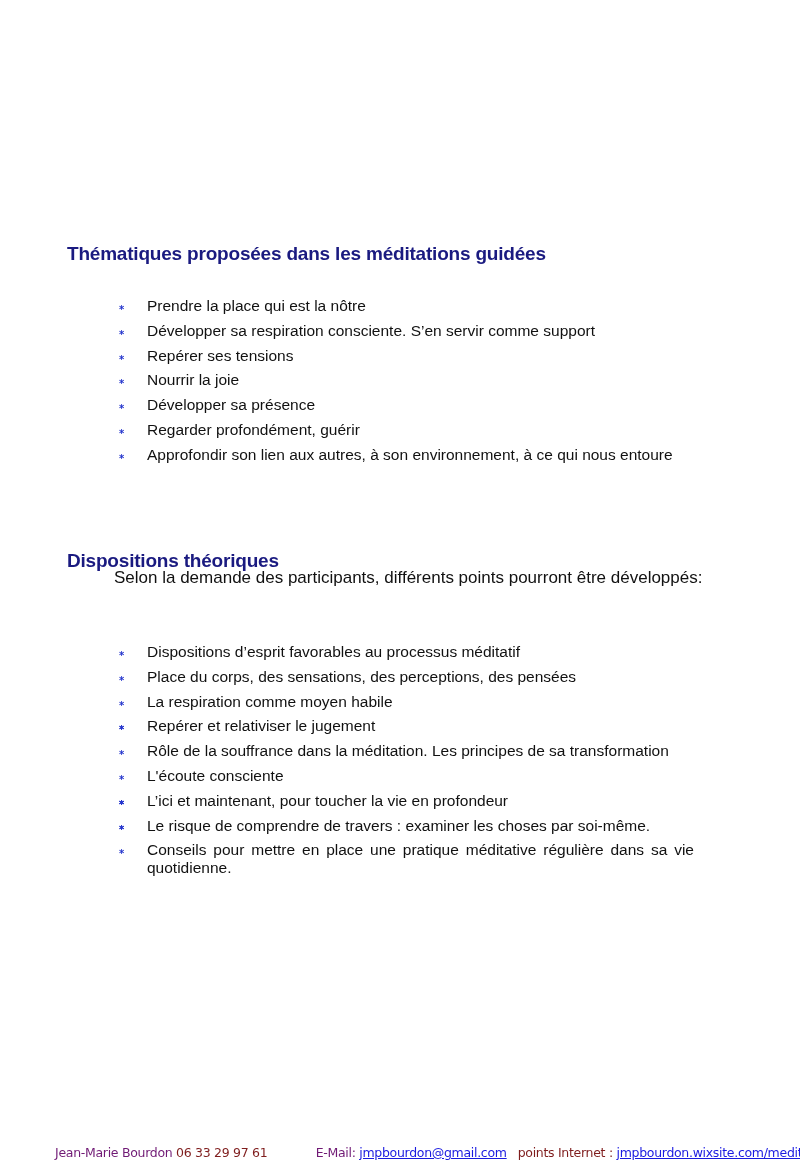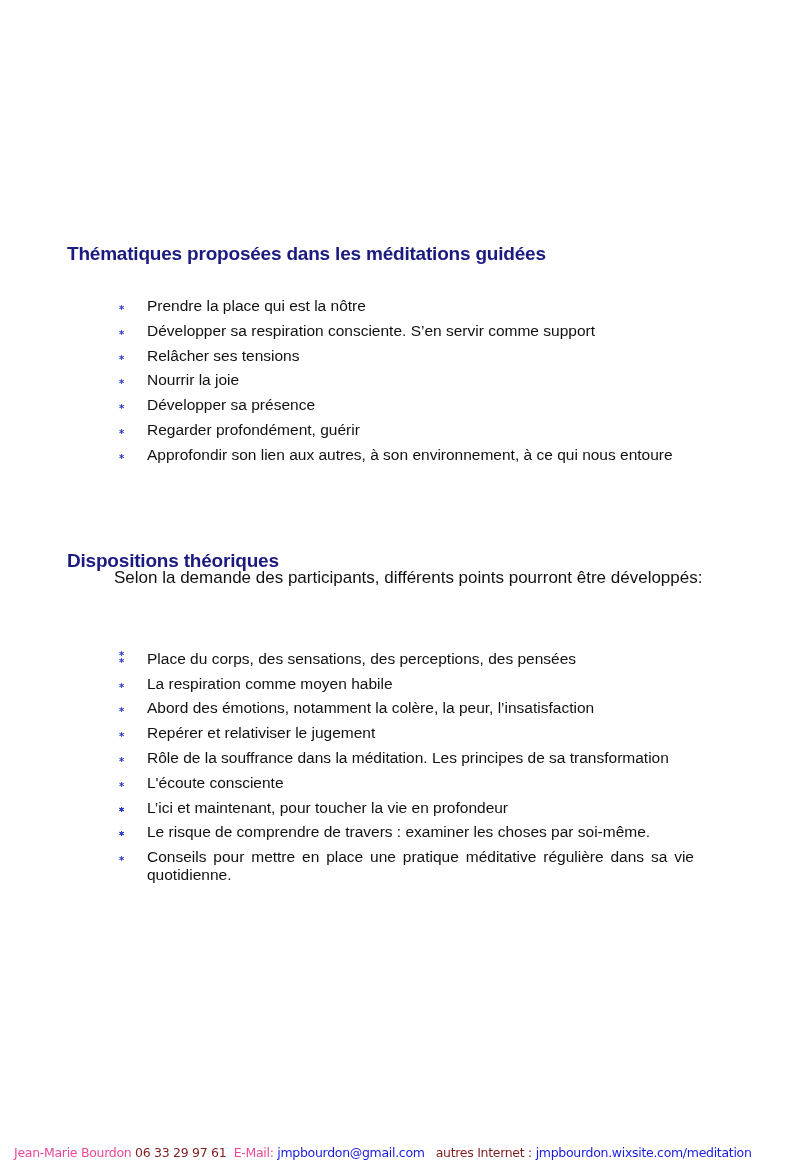--- a/index.html
+++ b/index.html
@@ -13,56 +13,56 @@
   ul.blist { position: absolute; left: 0; margin: 0; padding: 0; list-style: none; width: 800px; }
   #list1 { top: 297px; }
   #list2 { top: 643px; }
   ul.blist li { position: relative; padding-left: 147px; padding-right: 106px;
                 font-size: 15.5px; line-height: 18px; margin-bottom: 6.8px; }
   ul.blist li .bullet { position: absolute; left: 119px; top: 1px; font-size: 10px;
                         color: #2233cc; font-weight: bold; }
   ul.blist li.justify { text-align: justify; }
   .footer { position: absolute; left: 14px; top: 1145px; font-size: 12.5px;
             font-family: "DejaVu Sans", sans-serif; white-space: nowrap; letter-spacing: -0.3px; }
-  .footer .name { color: #ec4899; }
+  .footer .name { color: #701a75; margin-left: 41px; }
   .footer .purple { color: #7f1d1d; }
-  .footer a { color: #1a1ae0; }
+  .footer a { color: #1a1ae0; text-decoration: underline; }
 </style>
 </head>
 <body>
 
 <h2 id="h1" class="heading">Thématiques proposées dans les méditations guidées</h2>
 <ul id="list1" class="blist">
     <li><span class="bullet">⁎</span><span>Prendre la place qui est la nôtre</span></li>
     <li><span class="bullet">⁎</span><span>Développer sa respiration consciente. S’en servir comme support</span></li>
-    <li><span class="bullet">⁎</span><span>Relâcher ses tensions</span></li>
+    <li><span class="bullet">⁎</span><span>Repérer ses tensions</span></li>
     <li><span class="bullet">⁎</span><span>Nourrir la joie</span></li>
     <li><span class="bullet">⁎</span><span>Développer sa présence</span></li>
     <li><span class="bullet">⁎</span><span>Regarder profondément, guérir</span></li>
     <li><span class="bullet">⁎</span><span>Approfondir son lien aux autres, à son environnement, à ce qui nous entoure</span></li>
   </ul>
 
 <h2 id="h2" class="heading">Dispositions théoriques</h2>
 <p class="intro">Selon la demande des participants, différents points pourront être développés:</p>
 <ul id="list2" class="blist">
-    <li><span class="bullet">⁎</span></li>
+    <li><span class="bullet">⁎</span><span>Dispositions d’esprit favorables au processus méditatif</span></li>
     <li><span class="bullet">⁎</span><span>Place du corps, des sensations, des perceptions, des pensées</span></li>
     <li><span class="bullet">⁎</span><span>La respiration comme moyen habile</span></li>
-    <li><span class="bullet">⁎</span><span>Abord des émotions, notamment la colère, la peur, l’insatisfaction</span></li>
+    <li><span class="bullet">⁎</span></li>
     <li><span class="bullet">⁎</span><span>Repérer et relativiser le jugement</span></li>
     <li><span class="bullet">⁎</span><span>Rôle de la souffrance dans la méditation. Les principes de sa transformation</span></li>
     <li><span class="bullet">⁎</span><span>L'écoute consciente</span></li>
     <li><span class="bullet">⁎</span></li>
     <li><span class="bullet">⁎</span></li>
     <li><span class="bullet">⁎</span><span>L’ici et maintenant, pour toucher la vie en profondeur</span></li>
     <li><span class="bullet">⁎</span></li>
     <li><span class="bullet">⁎</span><span>Le risque de comprendre de travers : examiner les choses par soi-même.</span></li>
     <li class="justify"><span class="bullet">⁎</span><span>Conseils pour mettre en place une pratique méditative régulière dans sa vie quotidienne.</span></li>
   </ul>
 
 <div class="footer">
   <span class="name">Jean-Marie Bourdon</span>
   <span class="purple">06 33 29 97 61</span>&nbsp;
   <span class="name">E-Mail:</span>
   <a>jmpbourdon@gmail.com</a>&nbsp;&nbsp;
-  <span class="purple">autres Internet :</span>
+  <span class="purple">points Internet :</span>
   <a>jmpbourdon.wixsite.com/meditation</a>
 </div>
 
 </body></html>

